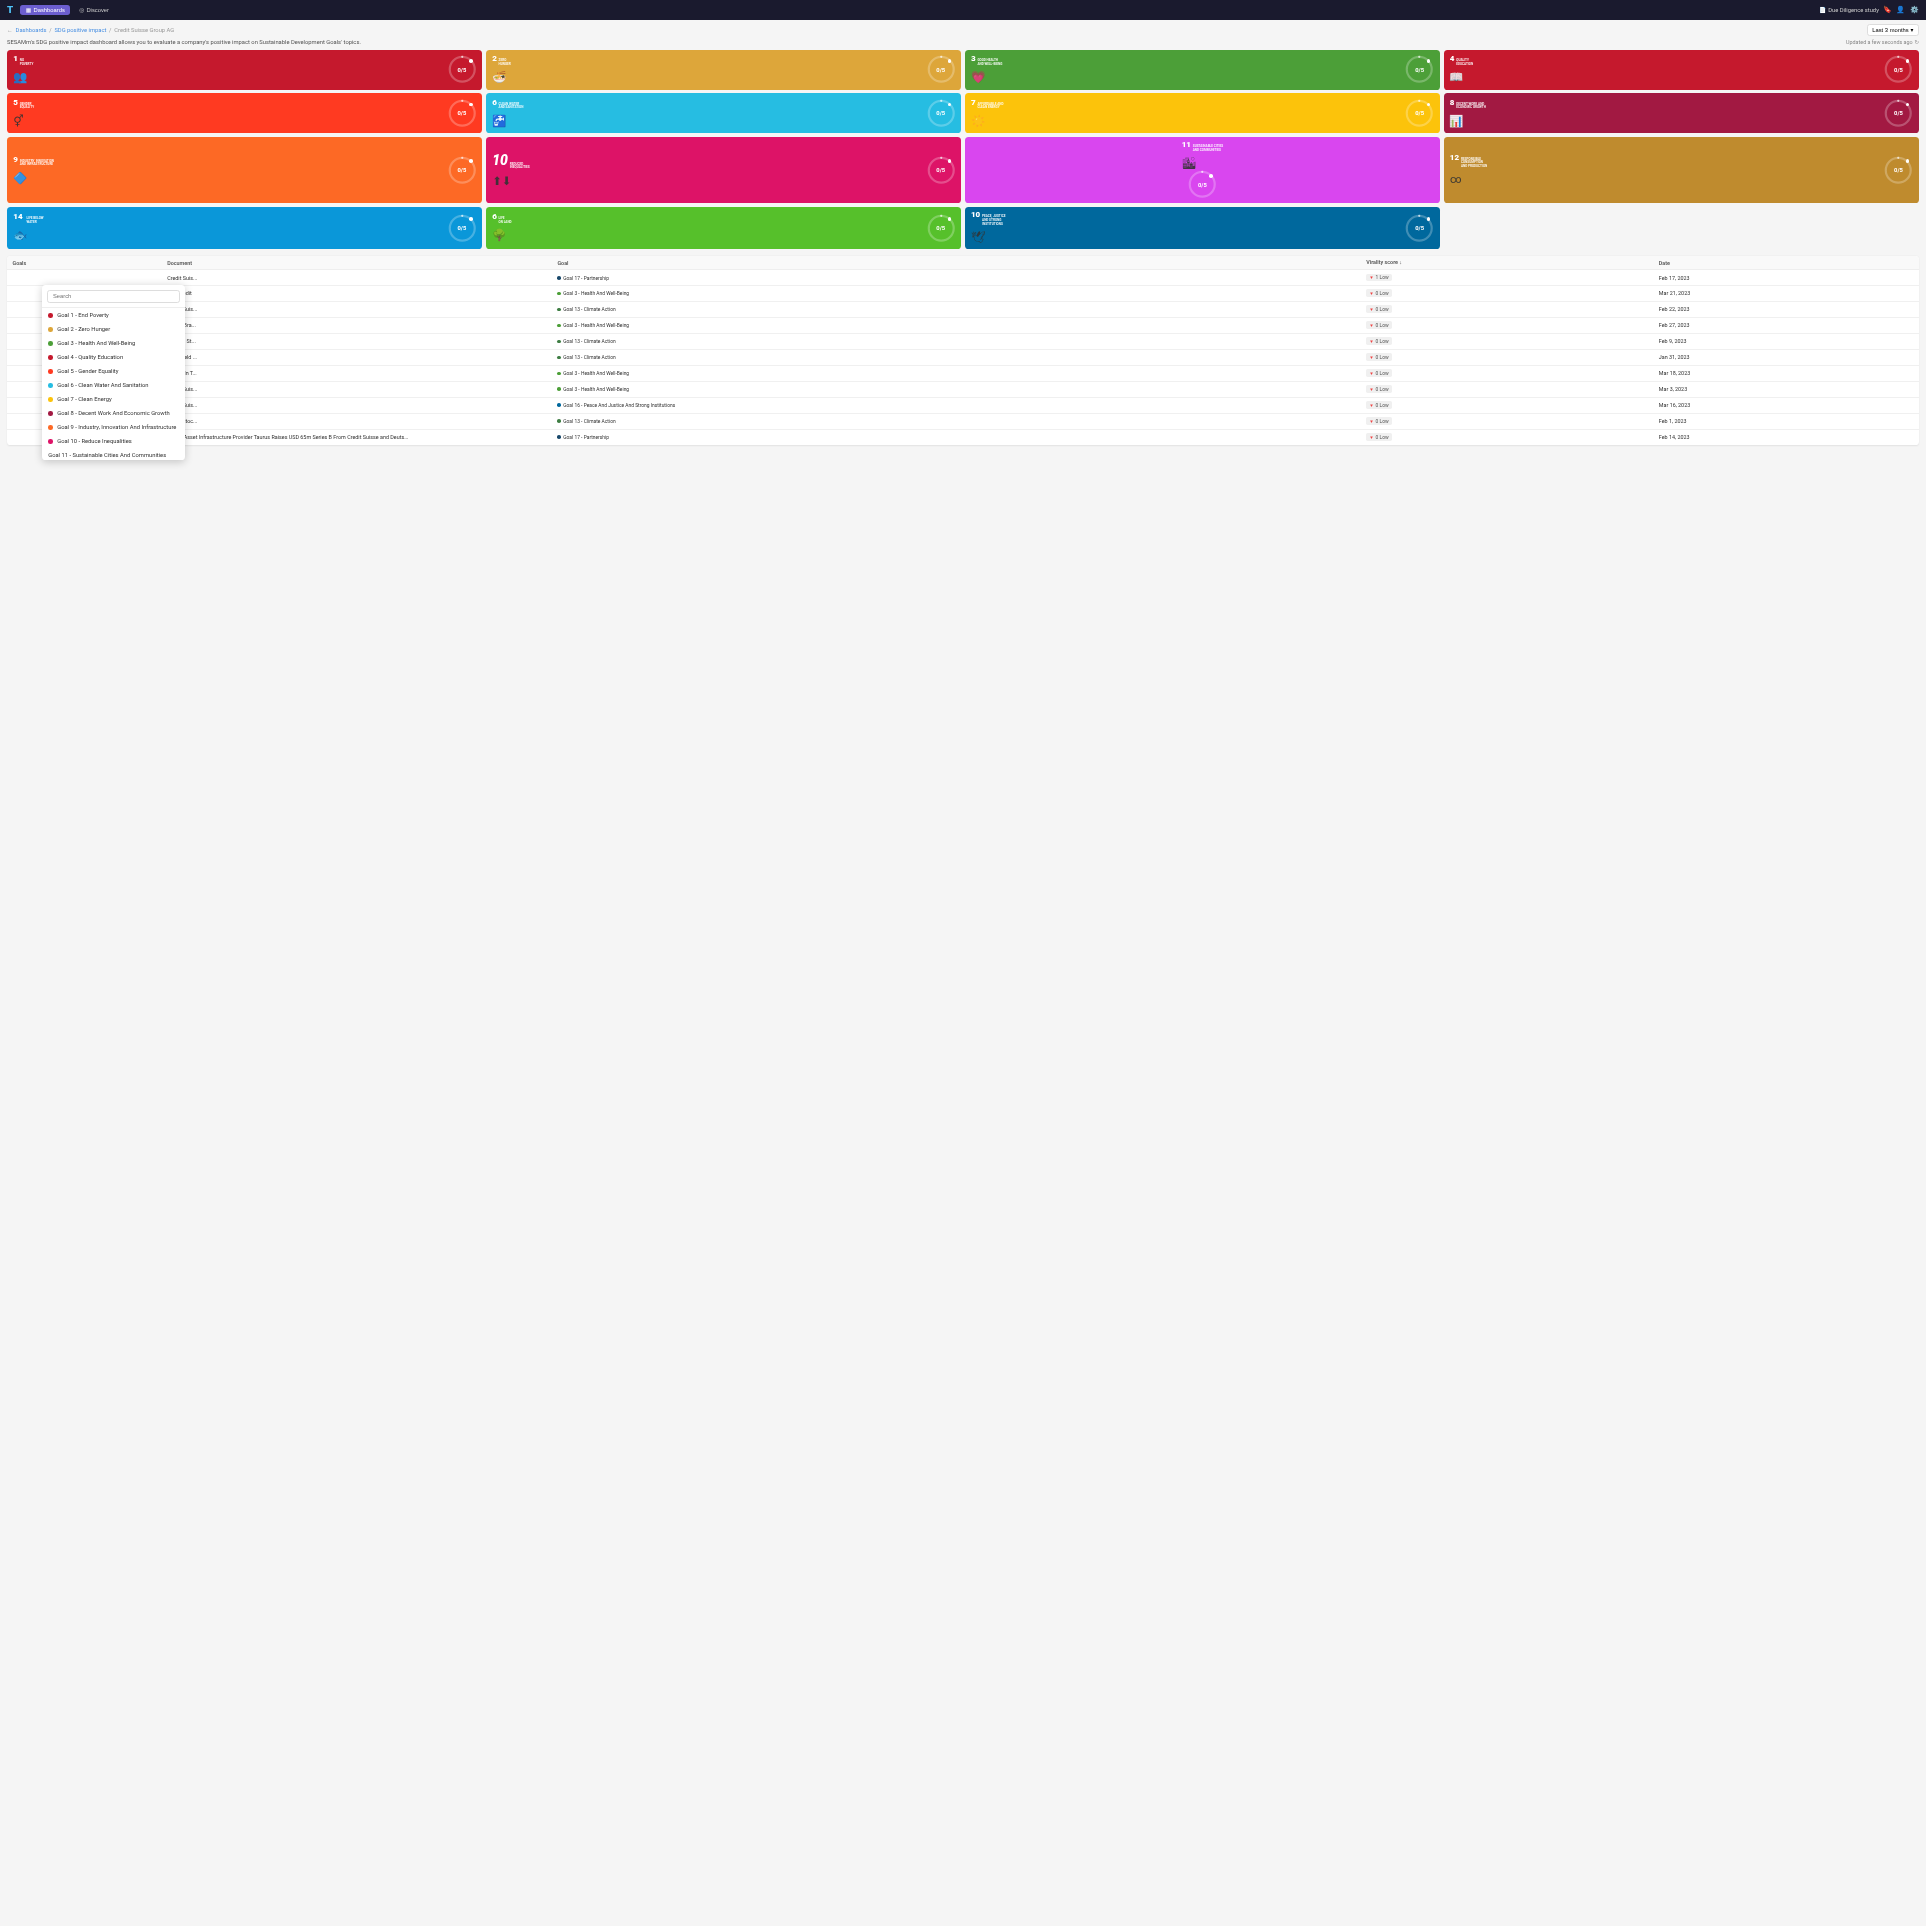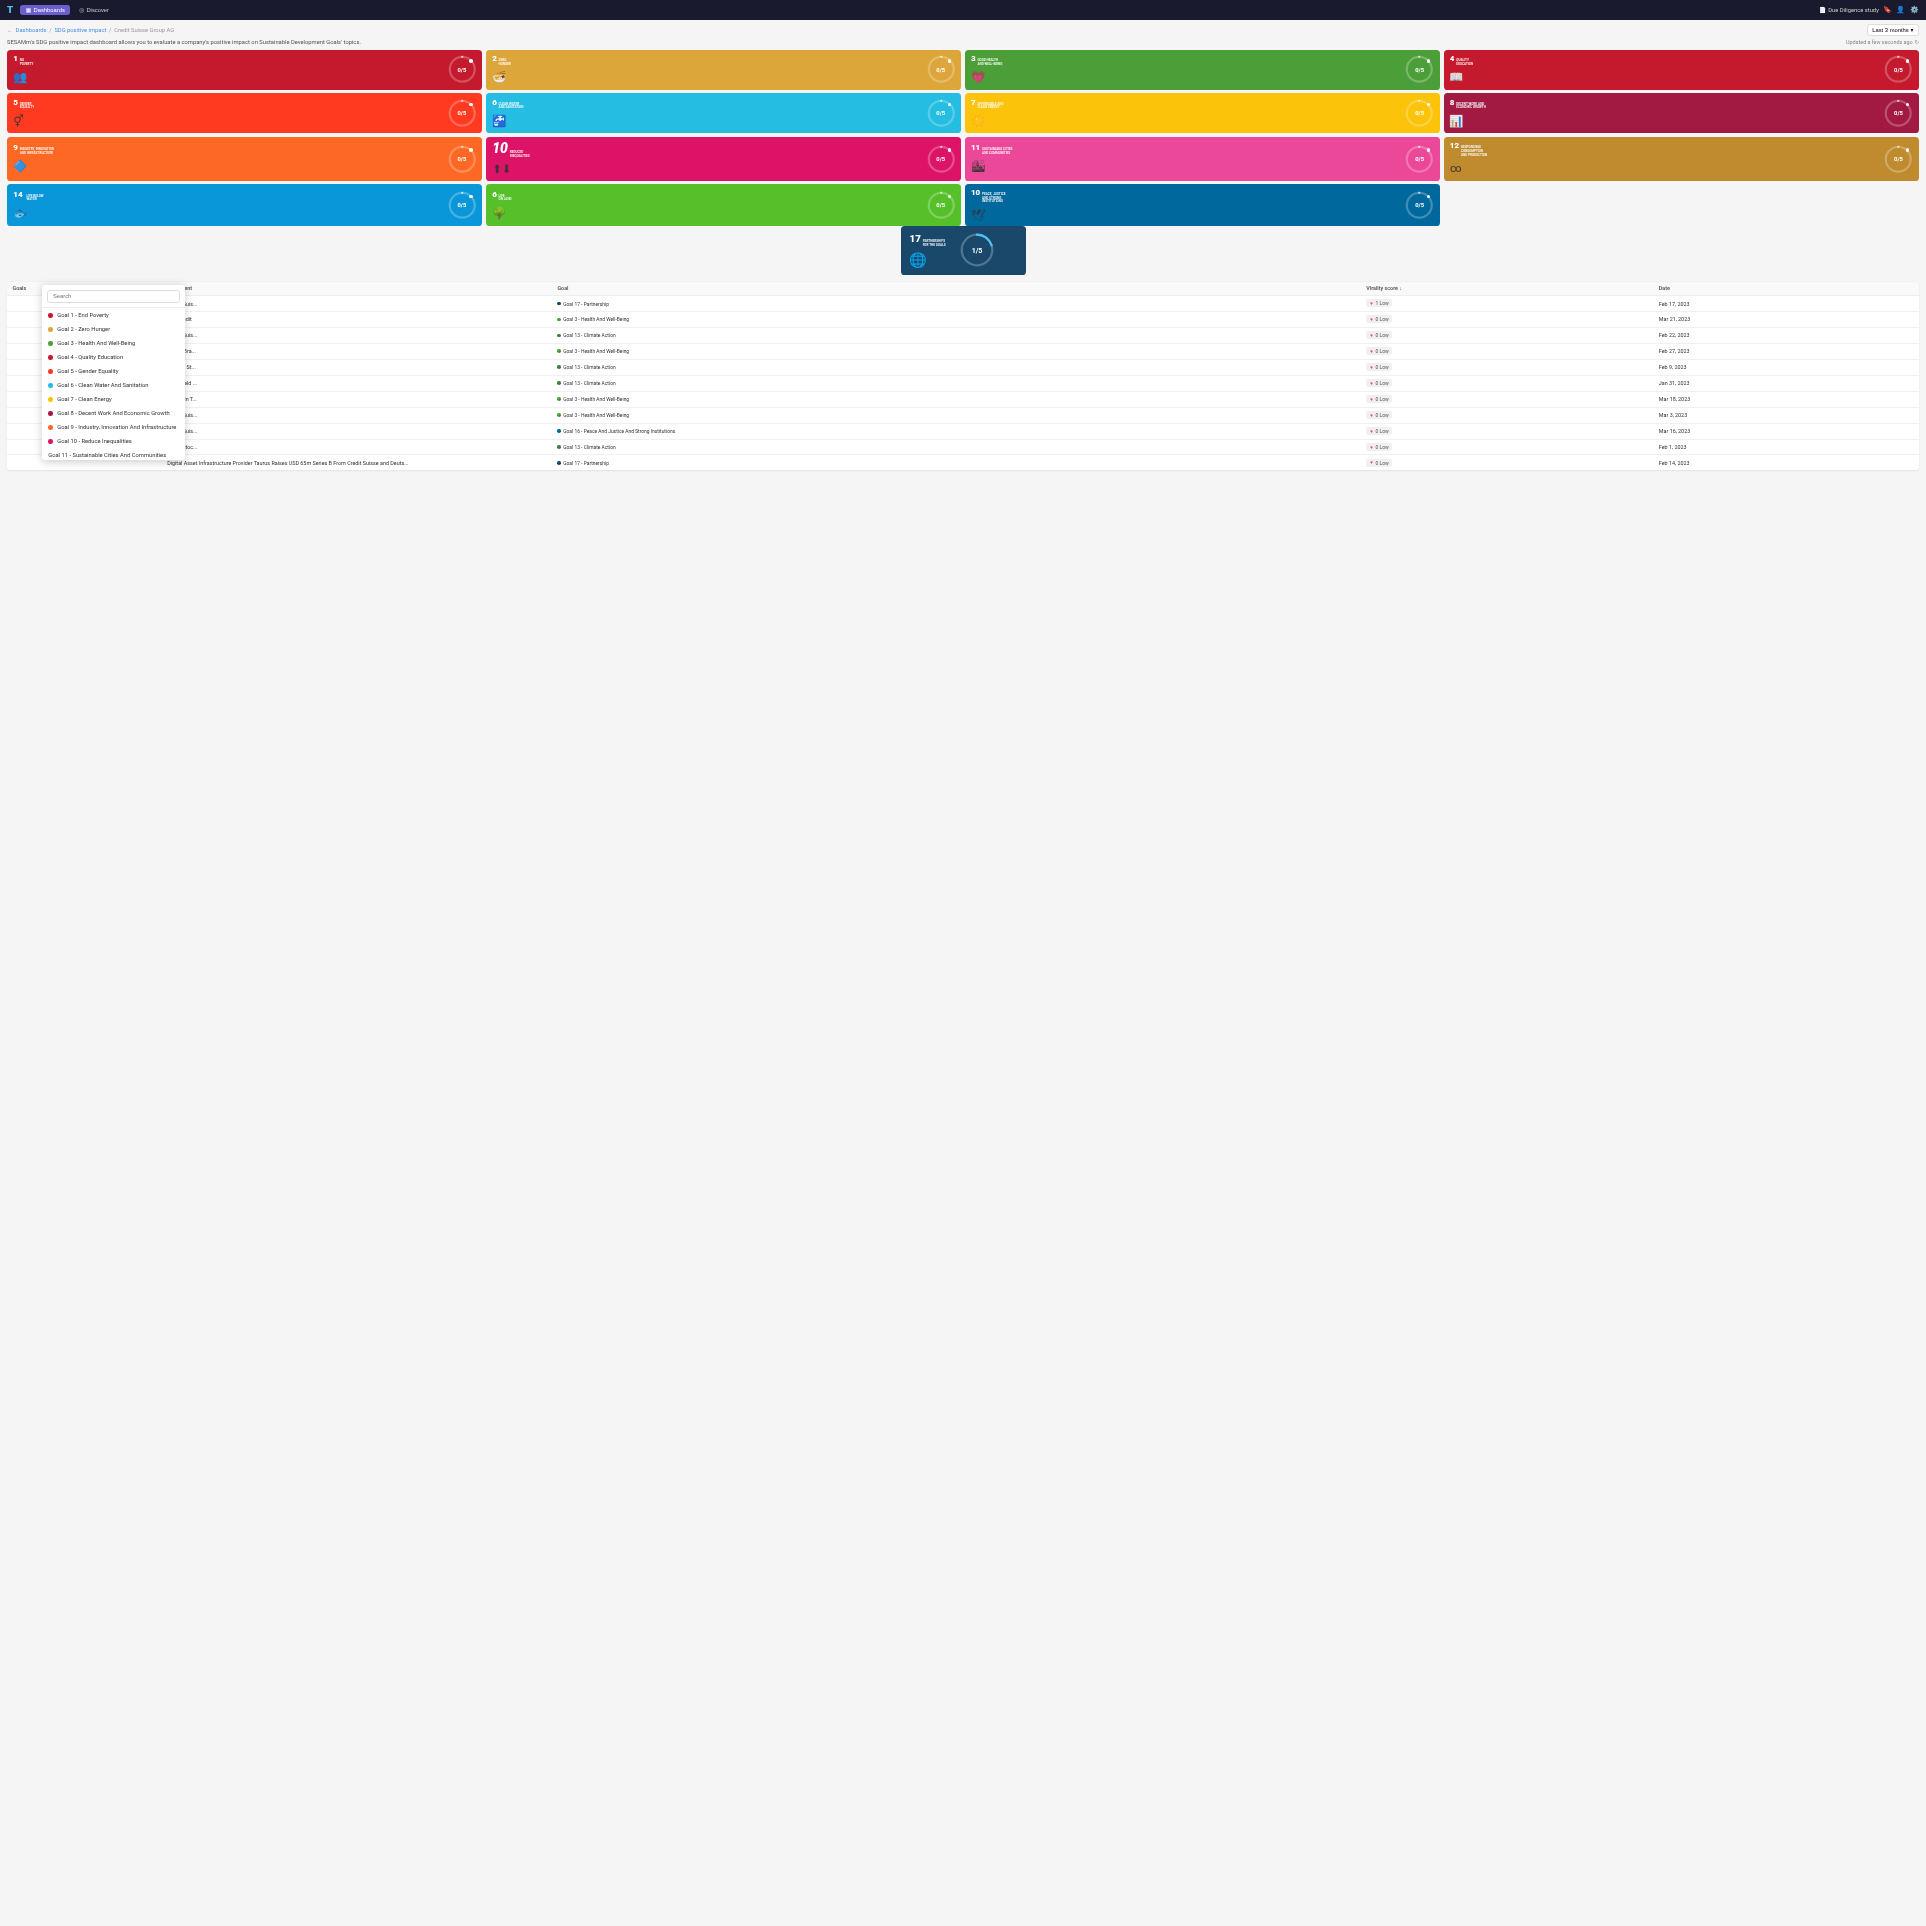--- a/index.html
+++ b/index.html
@@ -283,21 +283,21 @@
     </div>
     <div class="sdg-circle">
       <div class="sdg-dot"></div>
       <svg width="28.5" height="28.5" viewBox="0 0 64 64">
         <circle cx="32" cy="32" r="28" fill="none" stroke="rgba(255,255,255,0.25)" stroke-width="5"></circle>
         <circle cx="32" cy="32" r="28" fill="none" stroke="rgba(255,255,255,0.7)" stroke-width="5" stroke-dasharray="0 175.92918860102841" stroke-linecap="round"></circle>
       </svg>
       <div class="sdg-circle-label">0/5</div>
     </div>
   </div>
-      <div class="sdg-card" style="background: #ec4899;">
+      <div class="sdg-card" style="background: #d946ef; flex-direction: column;">
     <div class="sdg-card-left">
       <div style="display:flex;align-items:baseline;gap:1.8px;">
         <span style="font-size:8px;font-weight:900;color:#fff;line-height:1;">11</span>
         <span style="font-size:3.1px;font-weight:700;color:rgba(255,255,255,0.9);text-transform:uppercase;line-height:1.2;max-width:40px;">SUSTAINABLE CITIES<br>AND COMMUNITIES</span>
       </div>
       <span style="font-size:11.6px;margin-top:1.8px;opacity:0.9;">🏙</span>
     </div>
     <div class="sdg-circle">
       <div class="sdg-dot"></div>
       <svg width="28.5" height="28.5" viewBox="0 0 64 64">
@@ -370,38 +370,20 @@
       <div class="sdg-dot"></div>
       <svg width="28.5" height="28.5" viewBox="0 0 64 64">
         <circle cx="32" cy="32" r="28" fill="none" stroke="rgba(255,255,255,0.25)" stroke-width="5"></circle>
         <circle cx="32" cy="32" r="28" fill="none" stroke="rgba(255,255,255,0.7)" stroke-width="5" stroke-dasharray="0 175.92918860102841" stroke-linecap="round"></circle>
       </svg>
       <div class="sdg-circle-label">0/5</div>
     </div>
   </div>
     </div>
 
-  <div class="sdg-17-row">
-    <div class="sdg-17-card" id="sdg-17-card" style="background: rgb(25, 72, 106);">
-  <div class="sdg-17-left">
-    <div style="display:flex;align-items:baseline;gap:1.8px;">
-      <span style="font-size:9.8px;font-weight:900;color:#fff;">17</span>
-      <span style="font-size:3.1px;font-weight:700;color:rgba(255,255,255,0.9);text-transform:uppercase;line-height:1.2;max-width:40px;">PARTNERSHIPS<br>FOR THE GOALS</span>
-    </div>
-    <span style="font-size:14.3px;margin-top:2.7px;opacity:0.9;">🌐</span>
-  </div>
-  <div class="sdg-17-circle">
-    <svg width="36" height="36" viewBox="0 0 80 80">
-      <circle cx="40" cy="40" r="34" fill="none" stroke="rgba(255,255,255,0.25)" stroke-width="5"></circle>
-      <circle cx="40" cy="40" r="34" fill="none" stroke="#4fc3f7" stroke-width="5" stroke-dasharray="42.72566008882119 213.62830044410595" stroke-linecap="round"></circle>
-    </svg>
-    <div class="sdg-17-circle-label">1/5</div>
-  </div>
-</div>
-  </div>
 </div>
 
 <div class="dropdown-overlay">
   <div class="dropdown-search">
     <input type="text" placeholder="Search" style="">
   </div>
   <div class="dropdown-list" id="dropdown-list">
       <div class="dropdown-item">
     <span class="dropdown-dot" style="background:#c5192d"></span>
     <span>Goal 1 - End Poverty</span>

